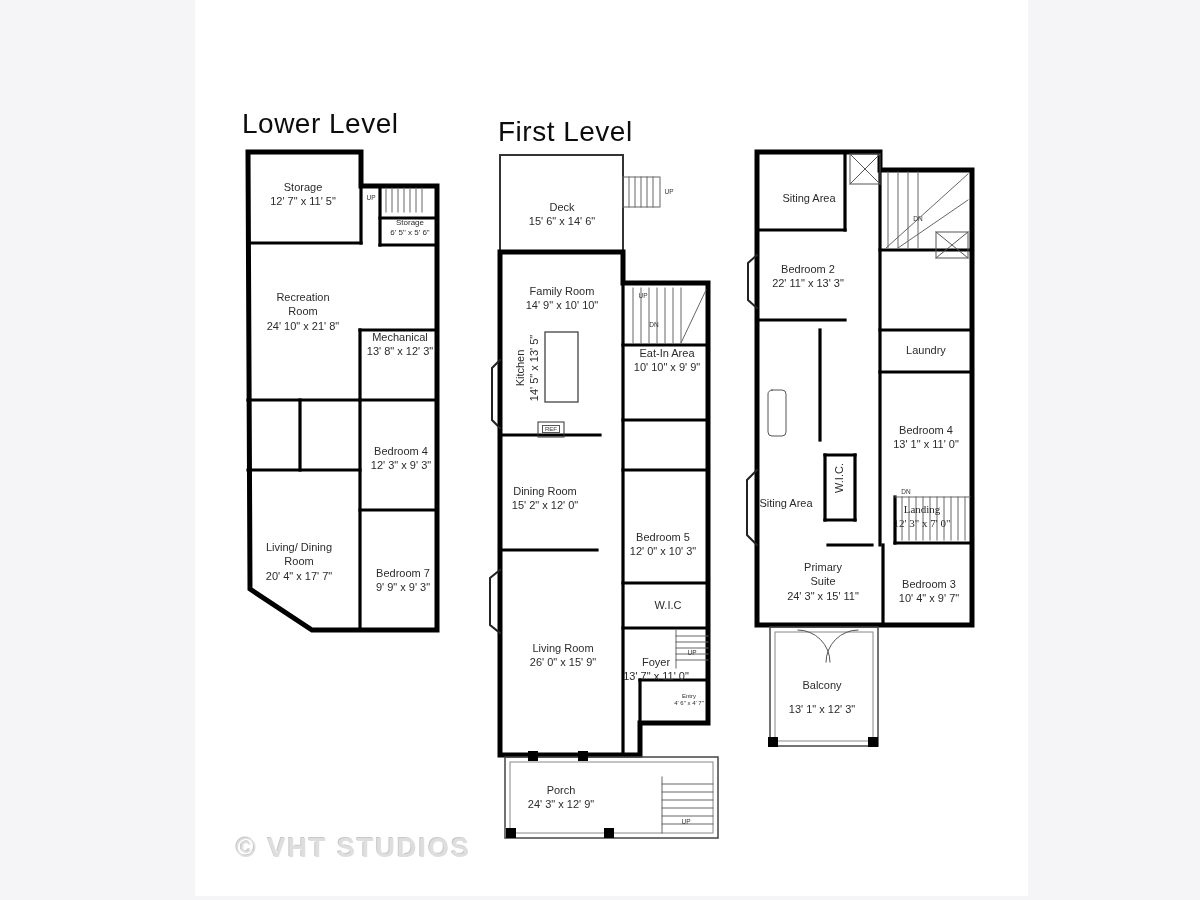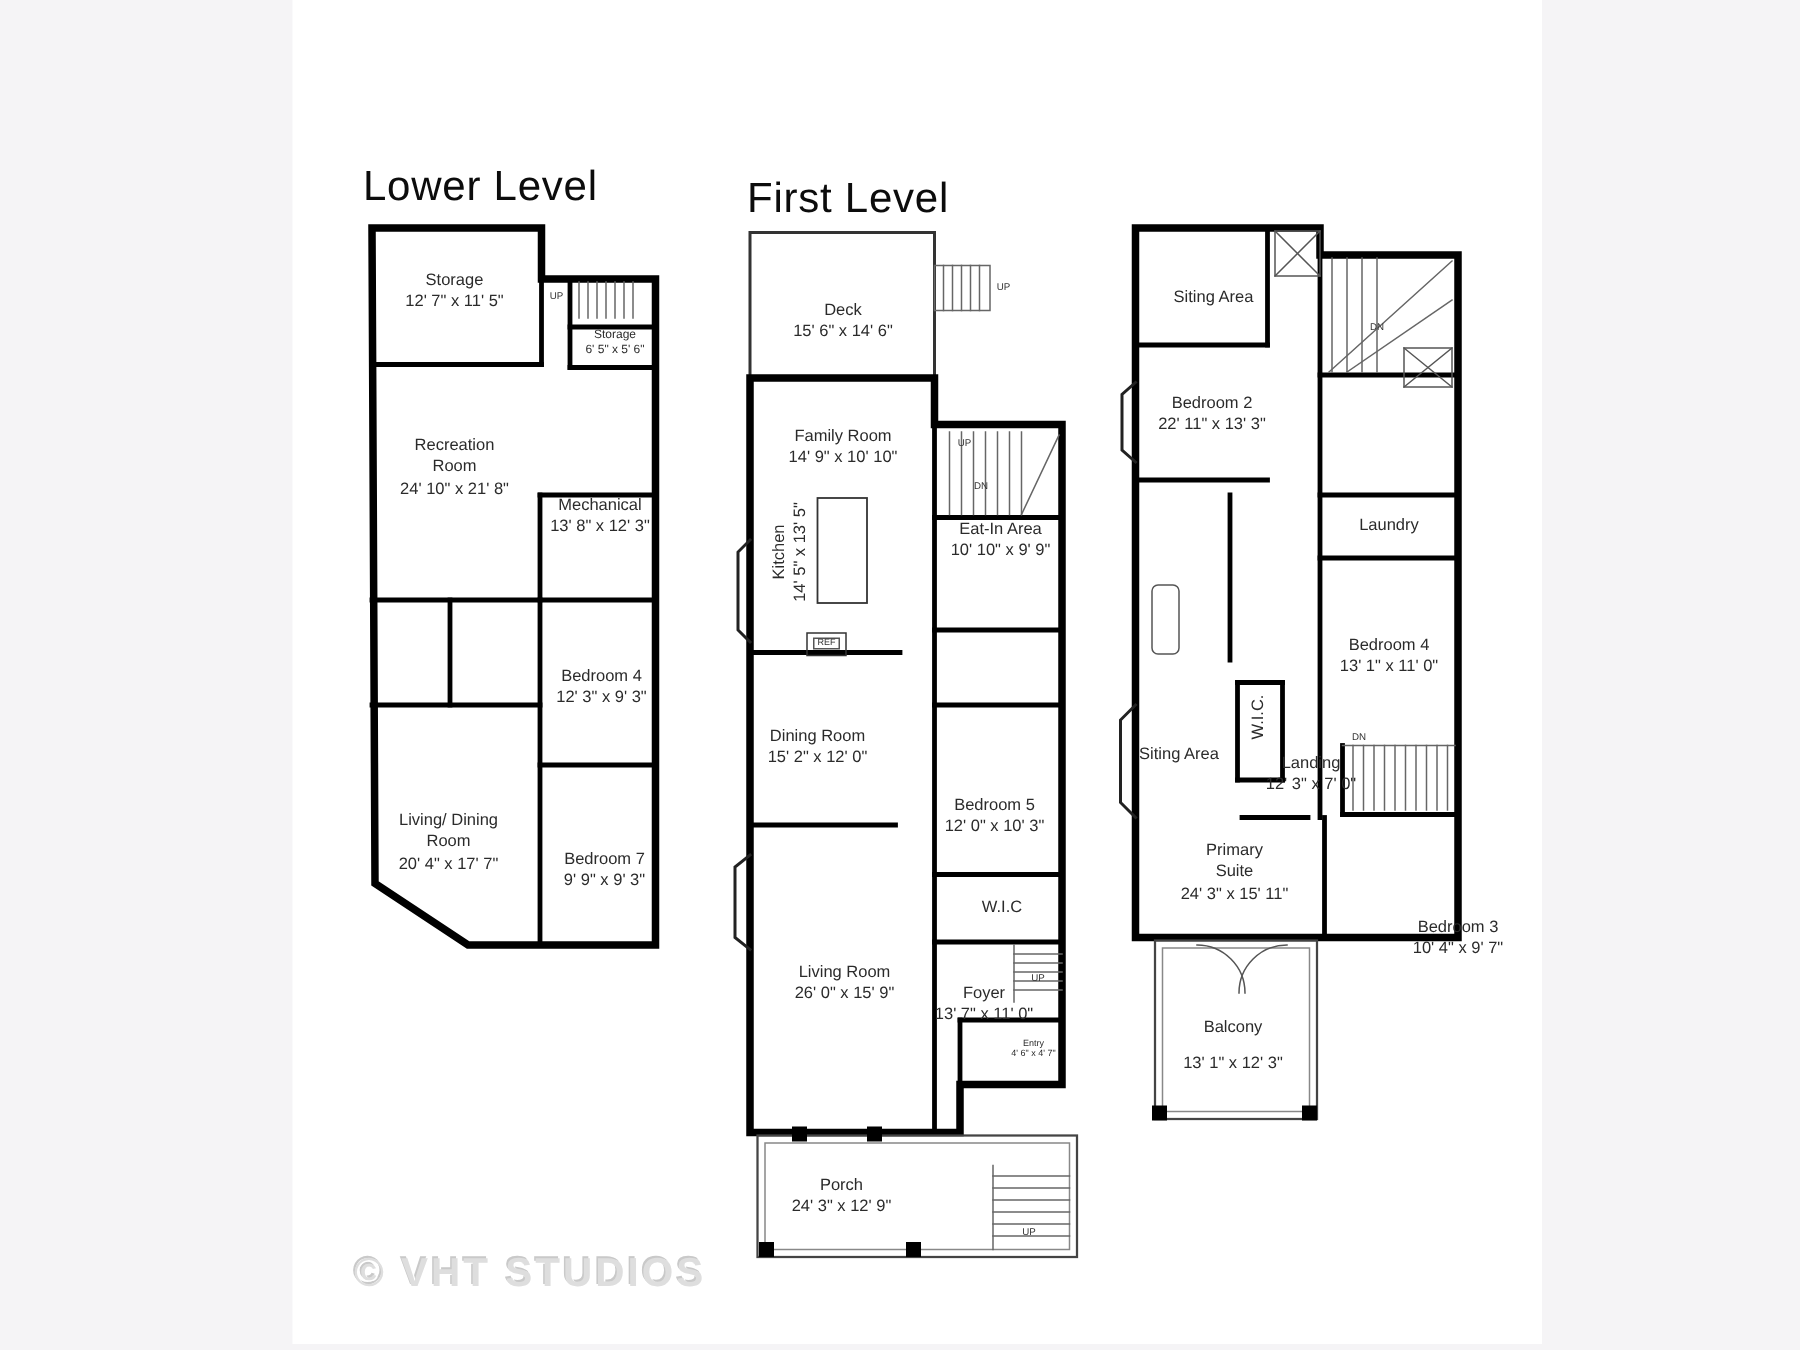--- a/index.html
+++ b/index.html
@@ -288,29 +288,29 @@
   <div class="room" style="left:926px;top:423px;width:90px;text-align:center;">
     <span class="rn">Bedroom 4</span>
     <span class="rd">13' 1" x 11' 0"</span>
   </div>
   <div class="room" style="left:786px;top:496px;width:90px;">
     <span class="rn">Siting Area</span>
   </div>
   <div class="room rot" style="left:839px;top:478px;width:40px;">
     <span class="rn">W.I.C.</span>
   </div>
-  <div class="room" style="left:874px;top:502px;width:90px;">
+  <div class="room" style="left:922px;top:502px;width:90px;font-family:Liberation Serif, serif;">
     <span class="rn">Landing</span>
     <span class="rd">12' 3" x 7' 0"</span>
   </div>
   <div class="room" style="left:823px;top:560px;width:64px;">
     <span class="rn">Primary Suite</span>
     <span class="rd">24' 3" x 15' 11"</span>
   </div>
-  <div class="room" style="left:972px;top:577px;width:90px;margin-top:34px;">
+  <div class="room" style="left:929px;top:577px;width:90px;">
     <span class="rn">Bedroom 3</span>
     <span class="rd">10' 4" x 9' 7"</span>
   </div>
   <div class="room" style="left:822px;top:678px;width:90px;gap:10px;">
     <span class="rn">Balcony</span>
     <span class="rd">13' 1" x 12' 3"</span>
   </div>
   <span class="small" style="left:918px;top:215px;">DN</span>
   <span class="small" style="left:906px;top:488px;">DN</span>
 

